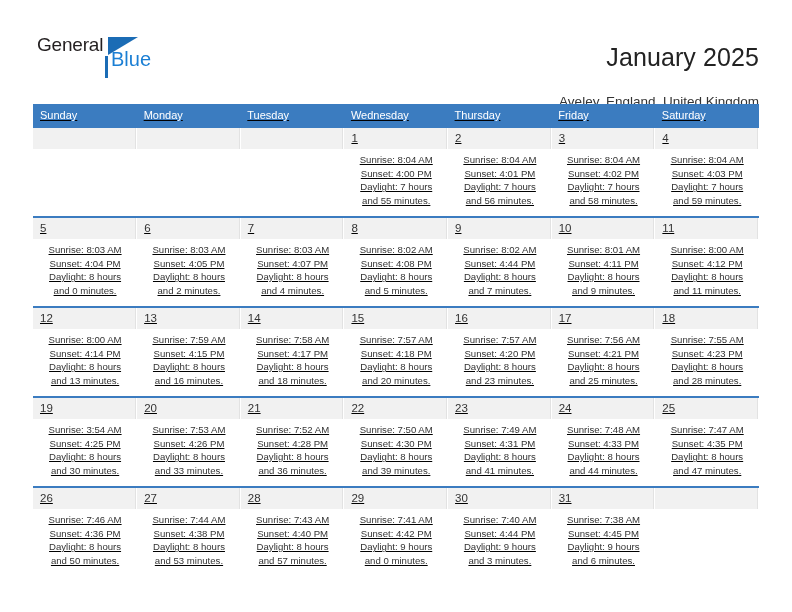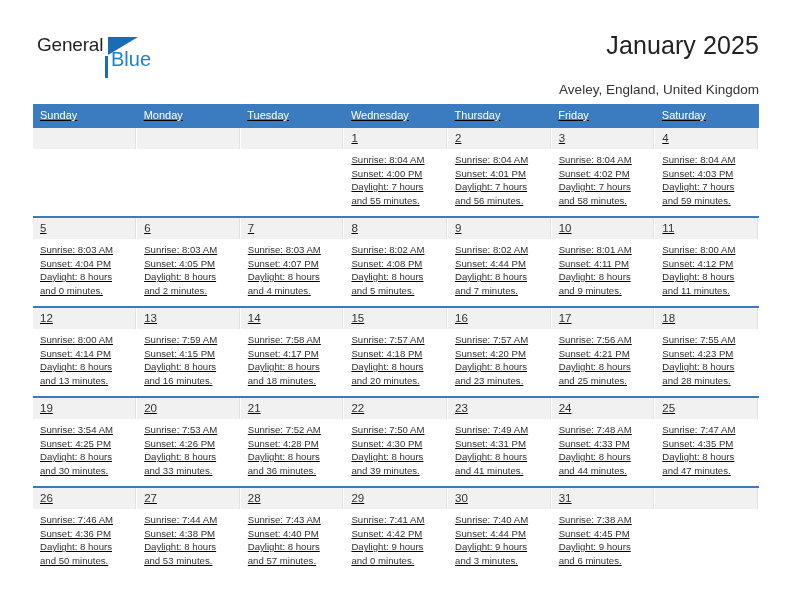--- a/index.html
+++ b/index.html
@@ -70,20 +70,21 @@
     right: 0;
     top: 0;
     text-align: right;
   }
   .cal-title {
     font-size: 25px;
     color: #222222;
     font-weight: normal;
     line-height: 34px;
     letter-spacing: 0.1px;
+    margin-top: 12px;
   }
   .cal-subtitle {
     font-size: 13.5px;
     color: #333333;
     line-height: 22px;
     margin-top: 17px;
   }
 
   
   .calendar {
@@ -126,20 +127,21 @@
     border-right: 1px solid #e2e2e2;
   }
   td.empty .daynum {
     color: transparent;
   }
   .details {
     padding: 4px 6px 0 7px;
     font-size: 9.6px;
     line-height: 13.6px;
     color: #333333;
+    text-align: center;
   }
   .details div { white-space: nowrap; }
 </style>
 </head>
 <body>
 
 <div class="page">
 
   <div class="top-bar">
 

